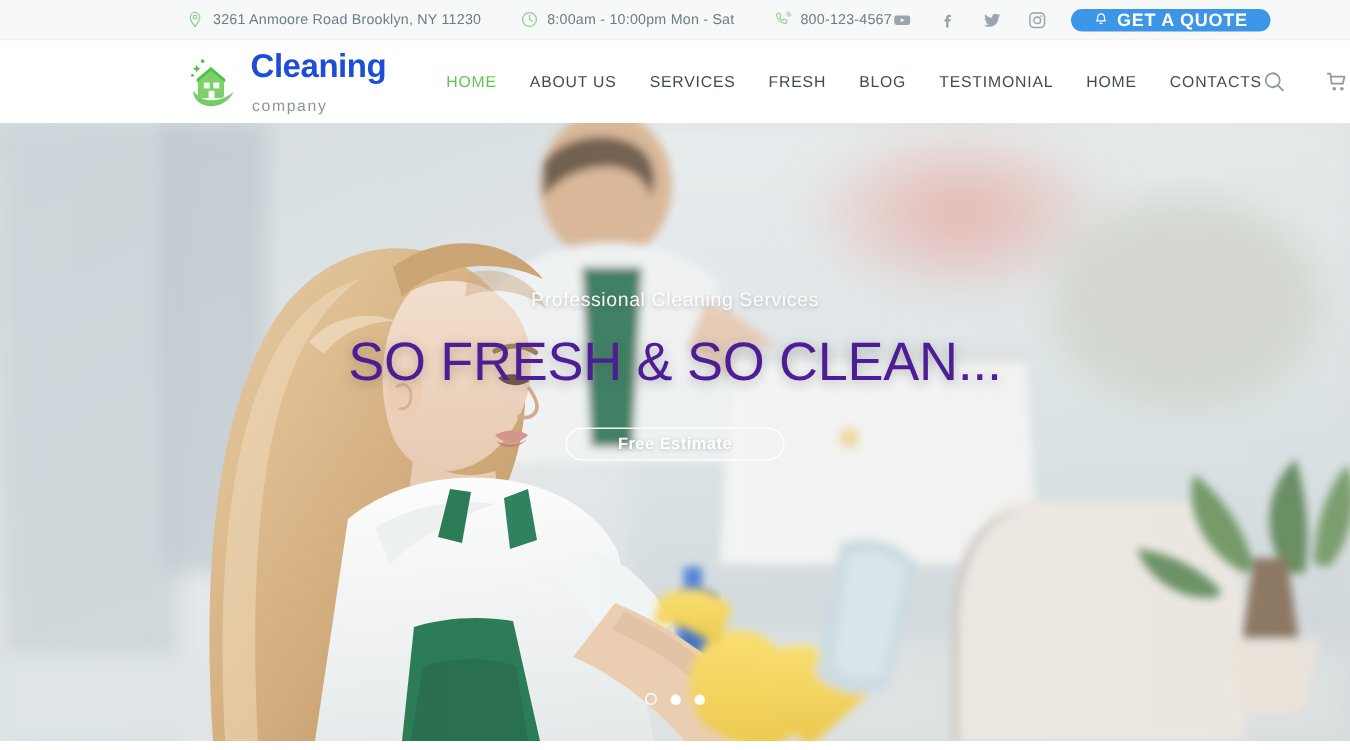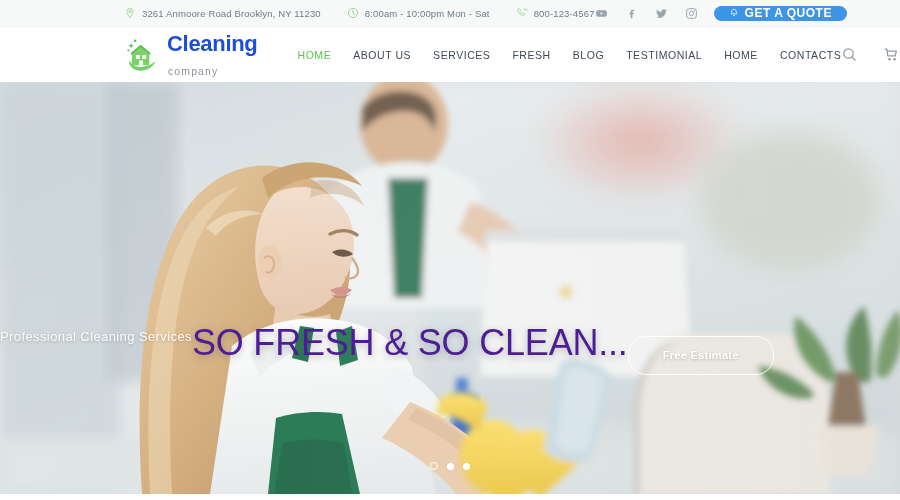--- a/index.html
+++ b/index.html
@@ -67,38 +67,38 @@
     background:#b9c2c7;
   }
   .hero-photo{ position:absolute; inset:0; }
   .hero-photo svg{ width:100%;height:100%; display:block; }
   .hero-veil{
     position:absolute; inset:0;
     background:linear-gradient(to right, rgba(255,255,255,.04), rgba(190,190,185,.12));
   }
   .hero-content{
     position:absolute; inset:0;
-    display:flex; align-items:center;
+    display:flex; flex-direction:column; align-items:center;
     padding-top:110px;
   }
   .hero-sub{
     font-size:13px; color:rgba(255,255,255,.93); letter-spacing:.4px;
     text-shadow:0 1px 3px rgba(80,80,80,.30); margin-bottom:14px;
   }
   .hero-title{
     font-size:36px; color:#4c1d95; font-weight:normal;
     line-height:1.12; text-align:left; letter-spacing:-0.2px;
     text-shadow:0 2px 7px rgba(70,70,70,.34);
   }
   .hero-title .l2{ display:block; }
   .estimate-btn{
     margin-top:24px;
     background:transparent; border:1.5px solid rgba(255,255,255,.9);
     color:#fff; font-size:11px; font-weight:bold; letter-spacing:.3px;
-    height:39px; padding:0 34px; border-radius:18px; cursor:pointer;
+    height:22px; padding:0 34px; border-radius:18px; cursor:pointer;
     text-shadow:0 1px 3px rgba(70,70,70,.3);
   }
   .dots{
     position:absolute; left:0; right:0; bottom:24px;
     display:flex; justify-content:center; align-items:center; gap:9px;
   }
   .dot{ width:7px;height:7px;border-radius:50%;background:#fff;cursor:pointer; }
   .dot.active{ background:transparent; border:1.4px solid #fff; width:8px;height:8px; }
 </style>
 </head>

